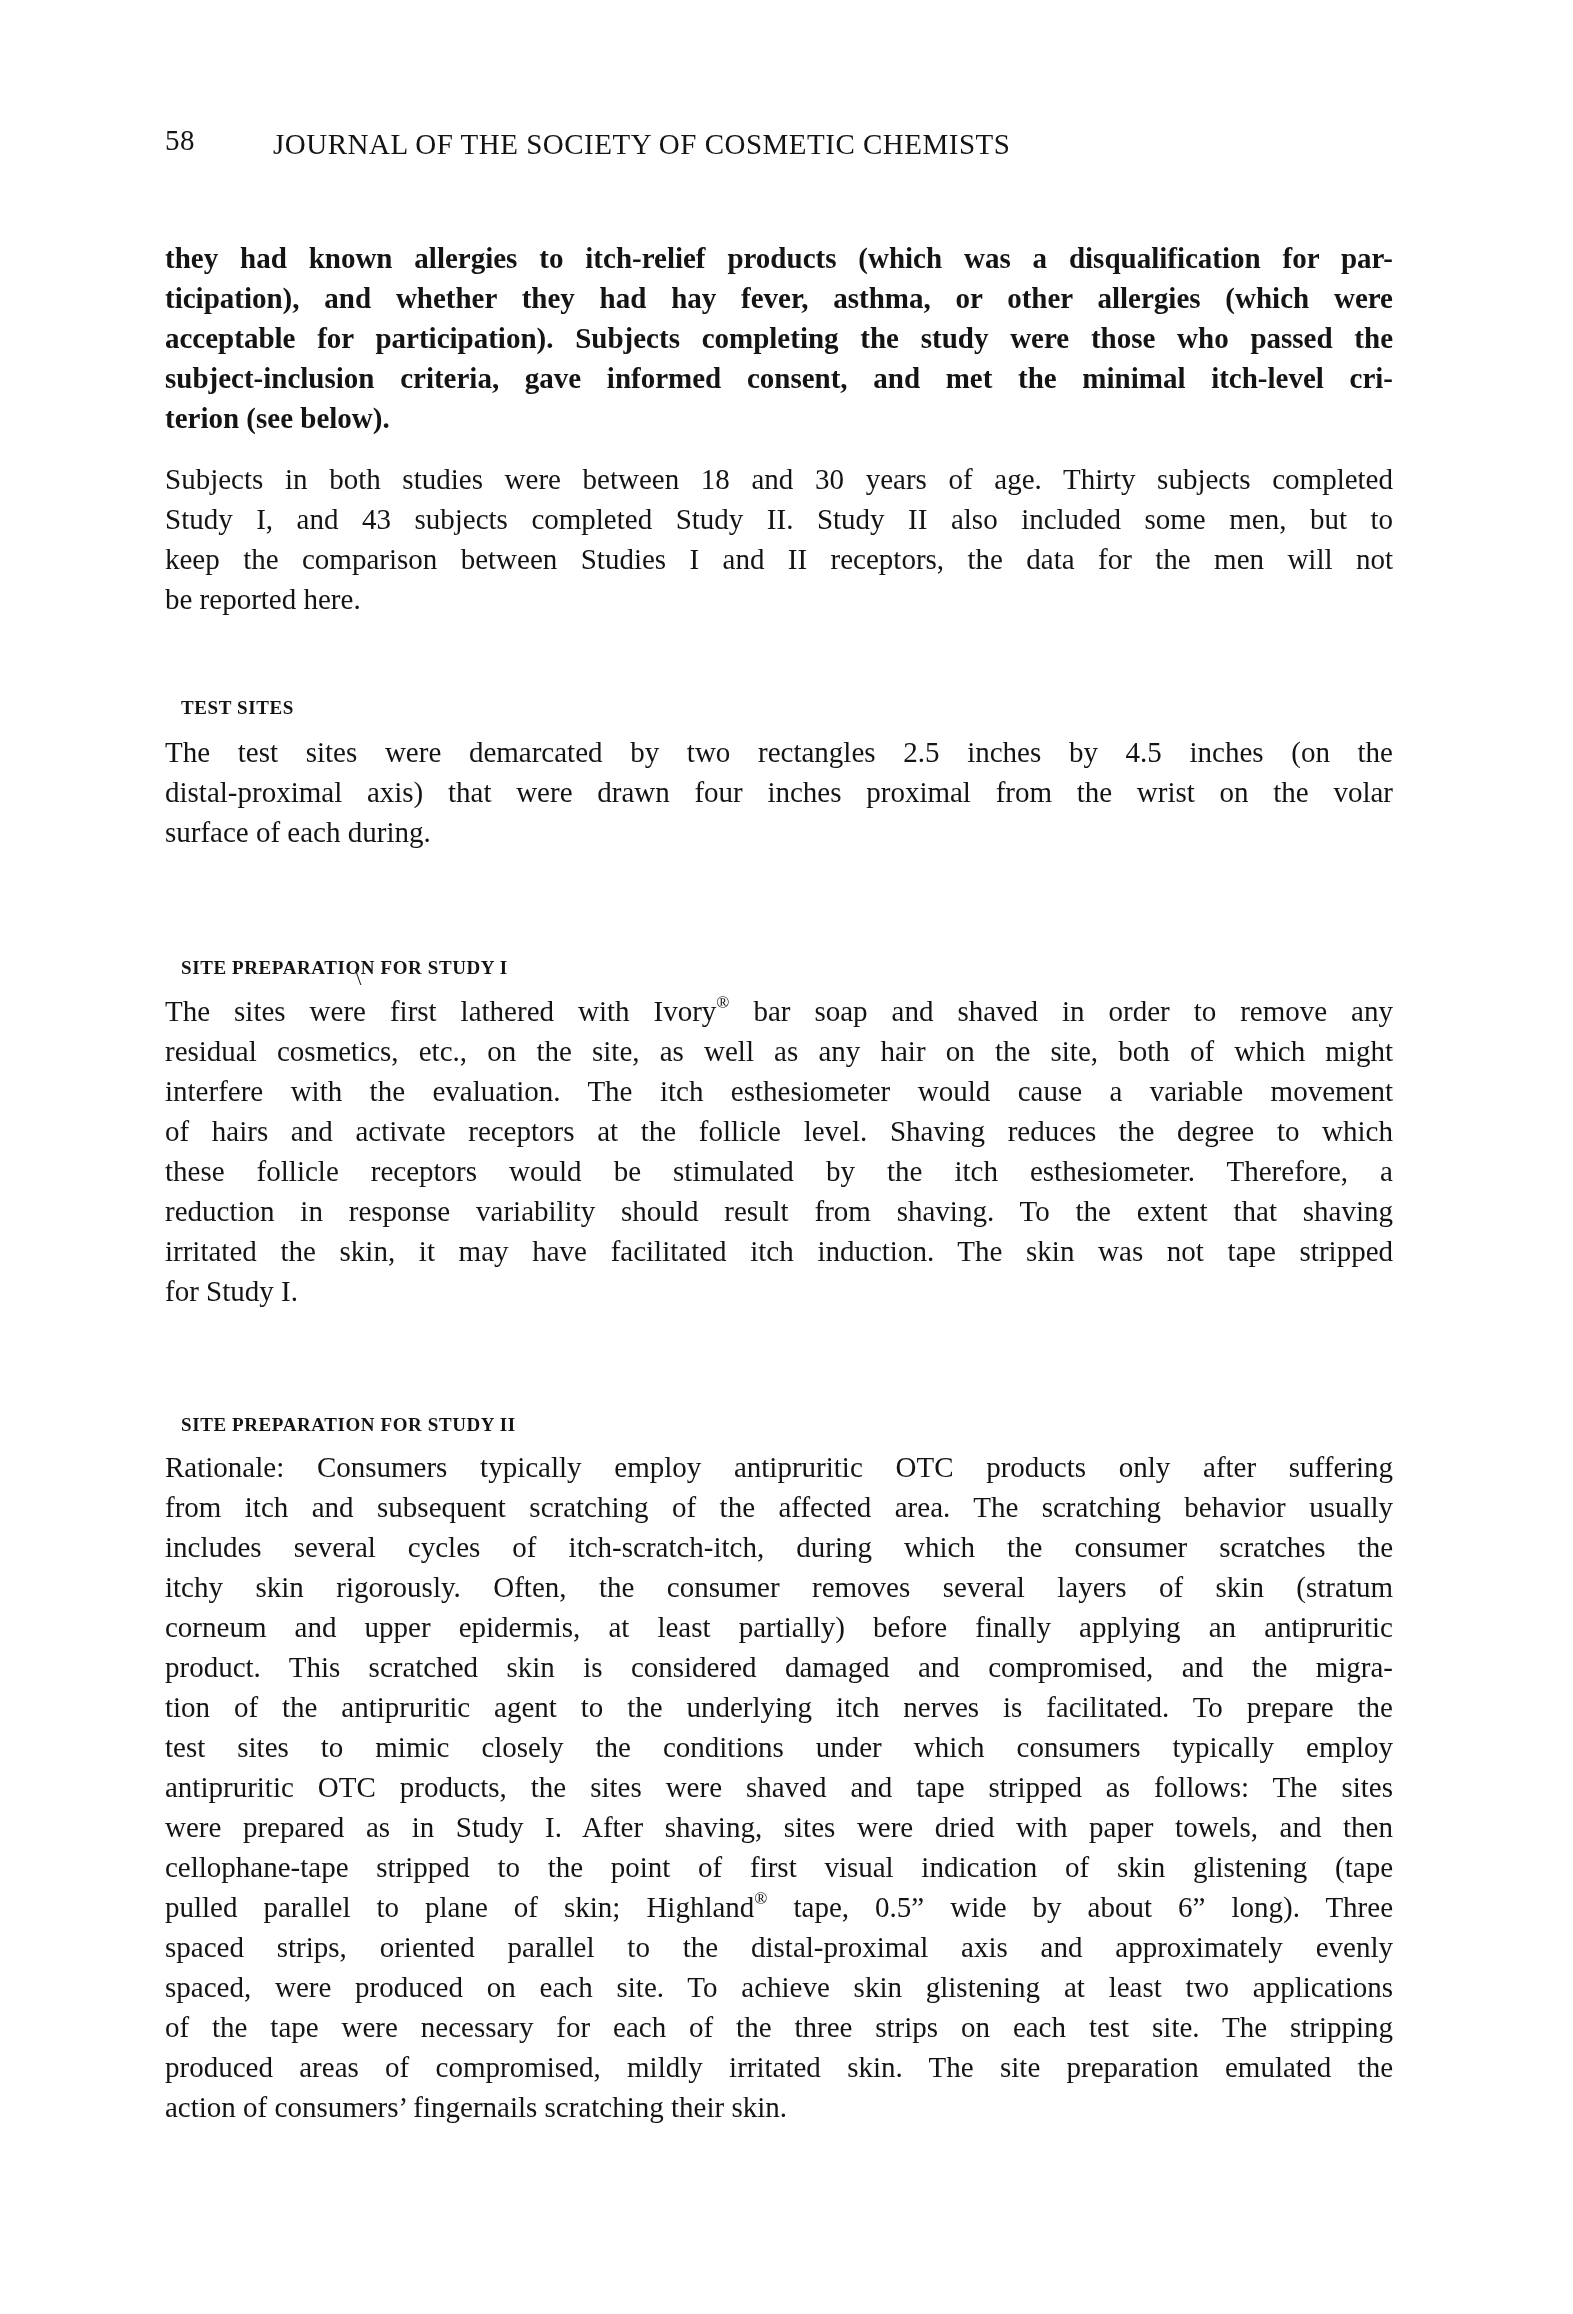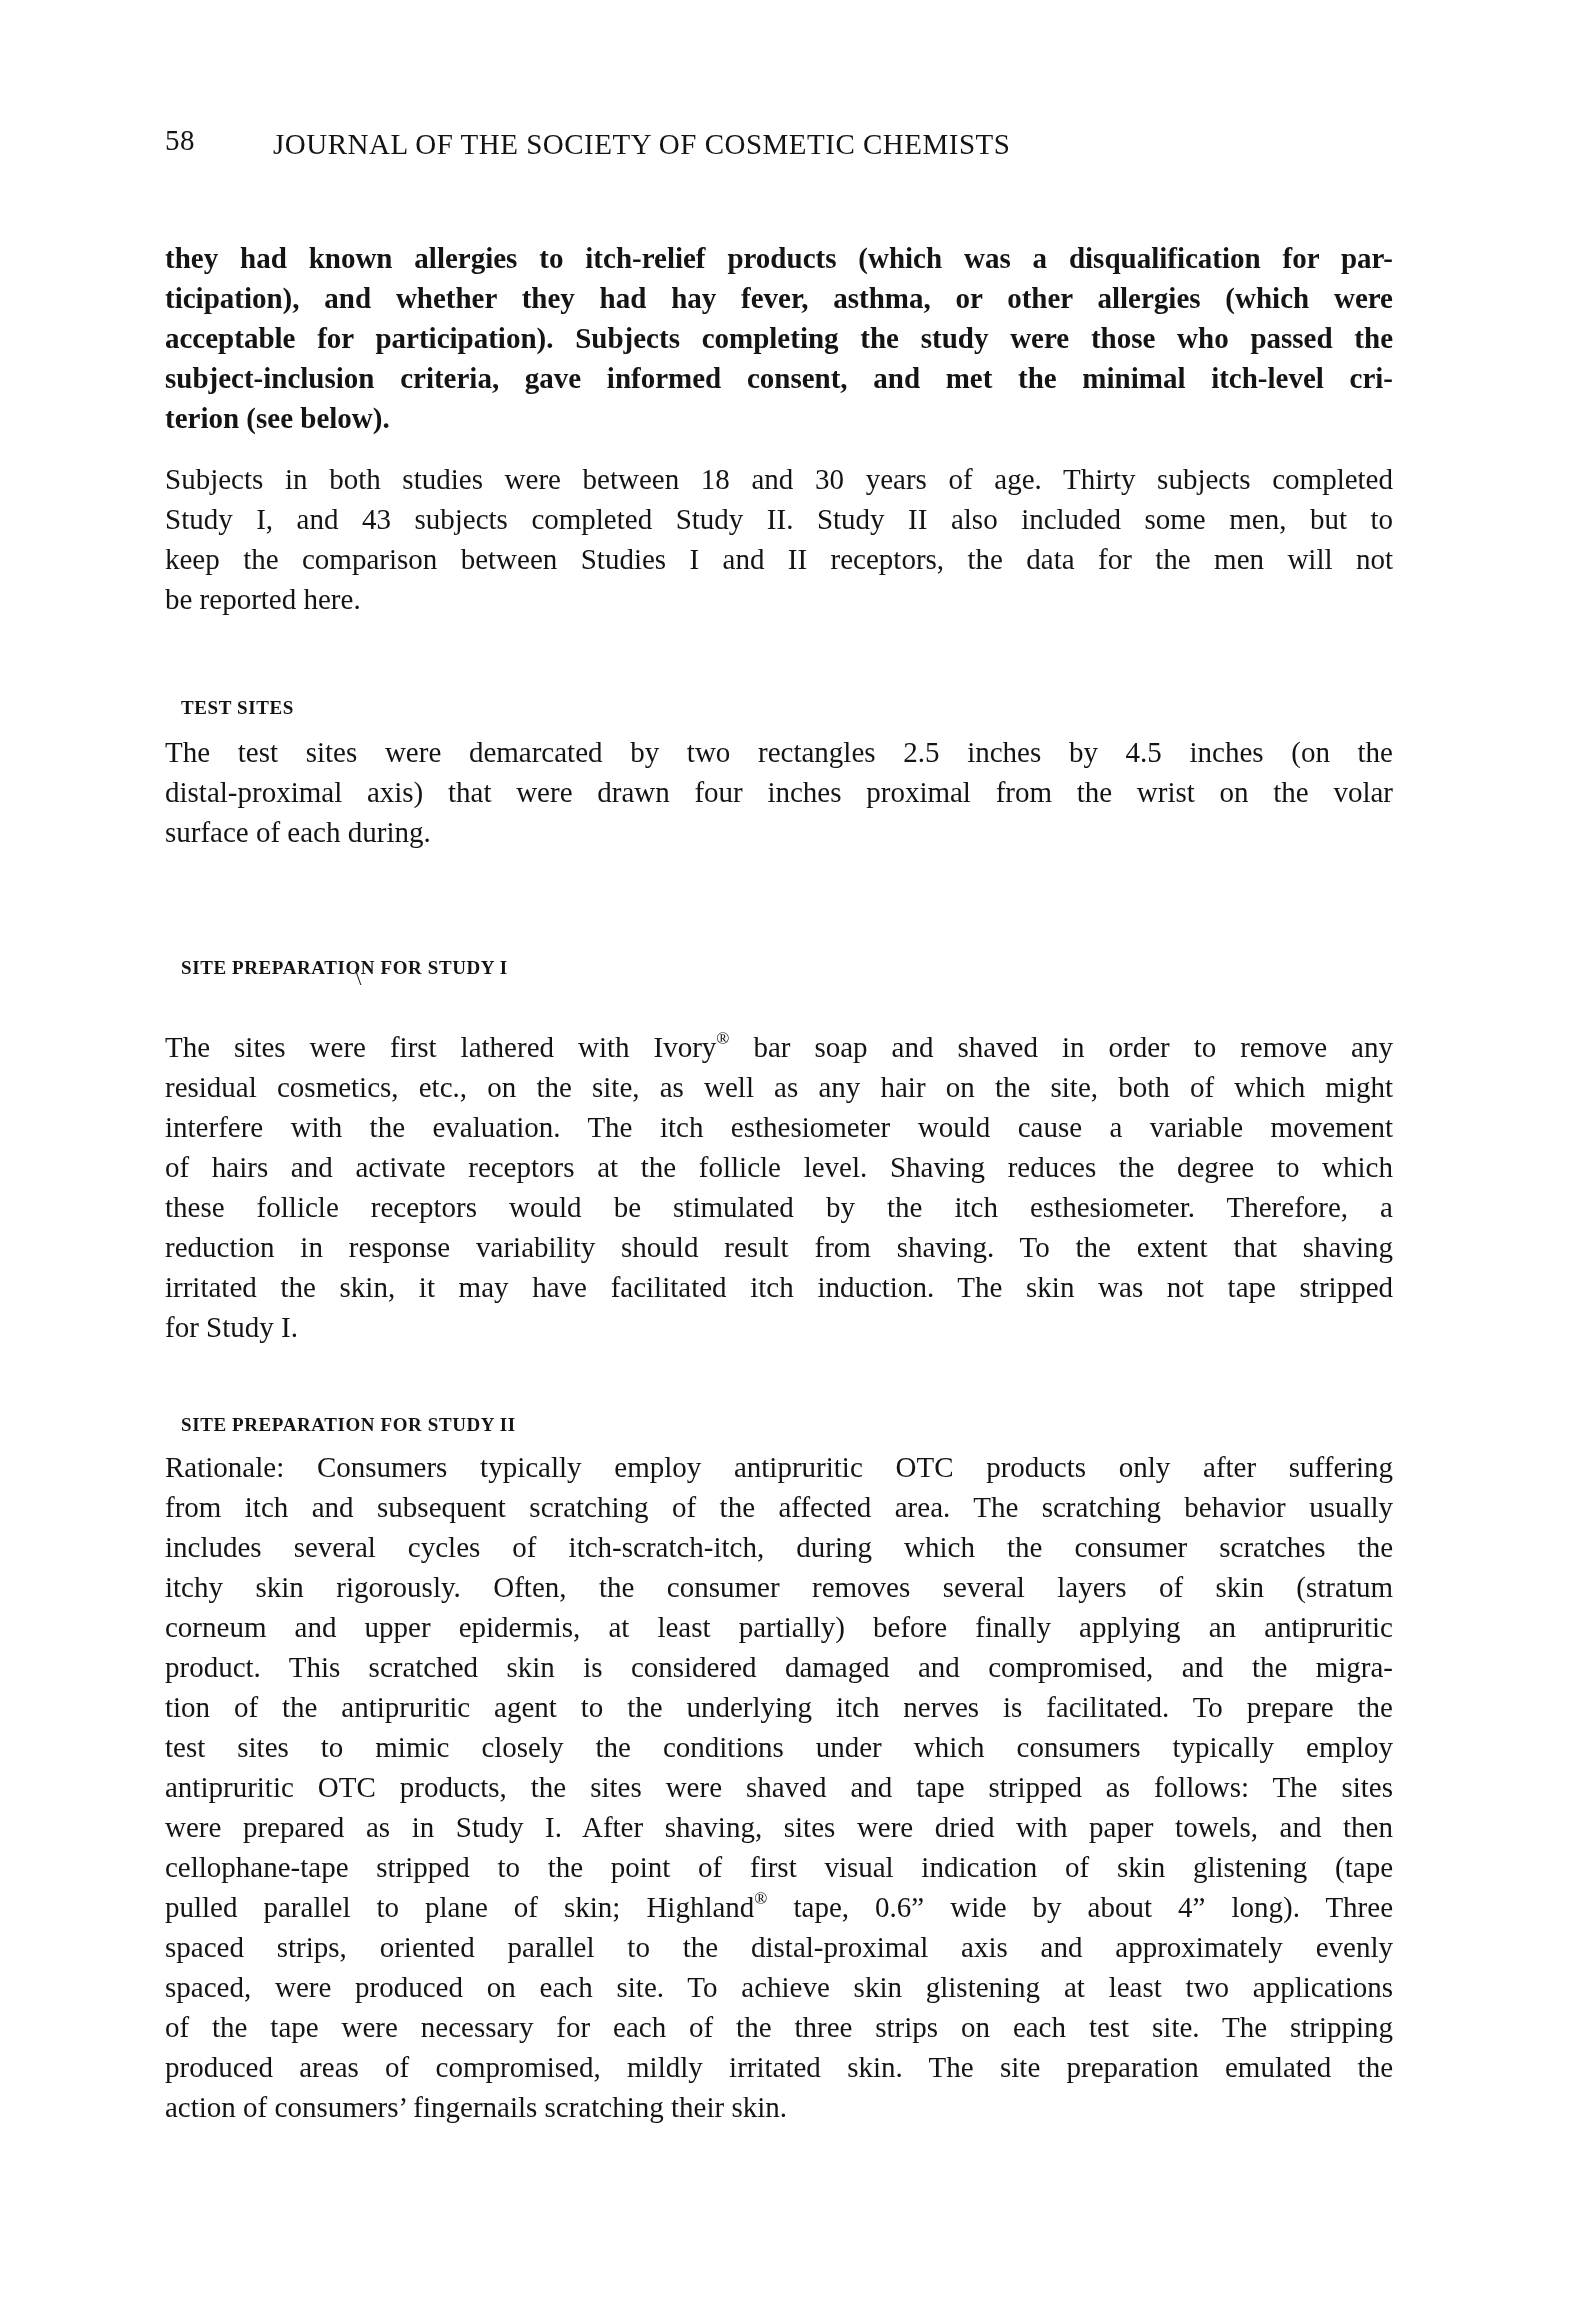--- a/index.html
+++ b/index.html
@@ -109,21 +109,21 @@
 
   <h3 class="block heading" style="top:678px;">TEST SITES</h3>
   <div class="block para" style="top:732px;">
     <span class="line">The test sites were demarcated by two rectangles 2.5 inches by 4.5 inches (on the</span>
     <span class="line">distal-proximal axis) that were drawn four inches proximal from the wrist on the volar</span>
     <span class="line last">surface of each during.</span>
   </div>
 
   <h3 class="block heading" style="top:938px;">SITE PREPARATION FOR STUDY I</h3>
   <span class="mark" style="left:190px; top:966px;">\</span>
-  <div class="block para" style="top:991px;margin-top:36px;">
+  <div class="block para" style="top:991px;">
     <span class="line"><span>The sites were first lathered with Ivory</span><sup>®</sup><span> bar soap and shaved in order to remove any</span></span>
     <span class="line">residual cosmetics, etc., on the site, as well as any hair on the site, both of which might</span>
     <span class="line">interfere with the evaluation. The itch esthesiometer would cause a variable movement</span>
     <span class="line">of hairs and activate receptors at the follicle level. Shaving reduces the degree to which</span>
     <span class="line">these follicle receptors would be stimulated by the itch esthesiometer. Therefore, a</span>
     <span class="line">reduction in response variability should result from shaving. To the extent that shaving</span>
     <span class="line">irritated the skin, it may have facilitated itch induction. The skin was not tape stripped</span>
     <span class="line last">for Study I.</span>
   </div>
 
@@ -133,21 +133,21 @@
     <span class="line">from itch and subsequent scratching of the affected area. The scratching behavior usually</span>
     <span class="line">includes several cycles of itch-scratch-itch, during which the consumer scratches the</span>
     <span class="line">itchy skin rigorously. Often, the consumer removes several layers of skin (stratum</span>
     <span class="line">corneum and upper epidermis, at least partially) before finally applying an antipruritic</span>
     <span class="line">product. This scratched skin is considered damaged and compromised, and the migra-</span>
     <span class="line">tion of the antipruritic agent to the underlying itch nerves is facilitated. To prepare the</span>
     <span class="line">test sites to mimic closely the conditions under which consumers typically employ</span>
     <span class="line">antipruritic OTC products, the sites were shaved and tape stripped as follows: The sites</span>
     <span class="line">were prepared as in Study I. After shaving, sites were dried with paper towels, and then</span>
     <span class="line">cellophane-tape stripped to the point of first visual indication of skin glistening (tape</span>
-    <span class="line"><span>pulled parallel to plane of skin; Highland</span><sup>®</sup><span> tape, 0.6” wide by about 4” long). Three</span></span>
+    <span class="line"><span>pulled parallel to plane of skin; Highland</span><sup>®</sup><span> tape, 0.5” wide by about 6” long). Three</span></span>
     <span class="line">spaced strips, oriented parallel to the distal-proximal axis and approximately evenly</span>
     <span class="line">spaced, were produced on each site. To achieve skin glistening at least two applications</span>
     <span class="line">of the tape were necessary for each of the three strips on each test site. The stripping</span>
     <span class="line">produced areas of compromised, mildly irritated skin. The site preparation emulated the</span>
     <span class="line last">action of consumers’ fingernails scratching their skin.</span>
   </div>
 
 </div>
 
 

